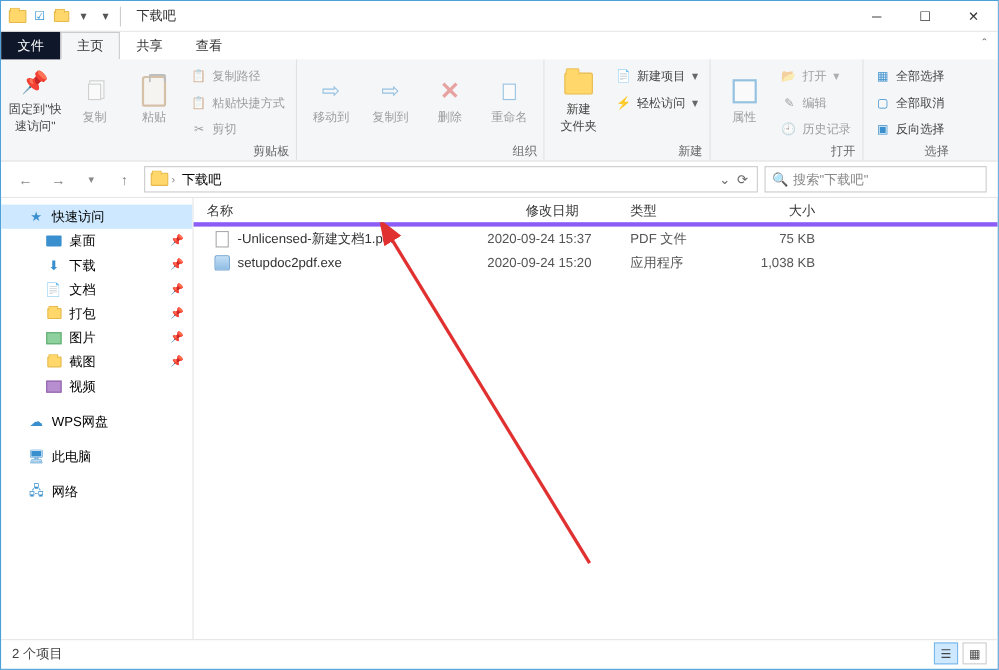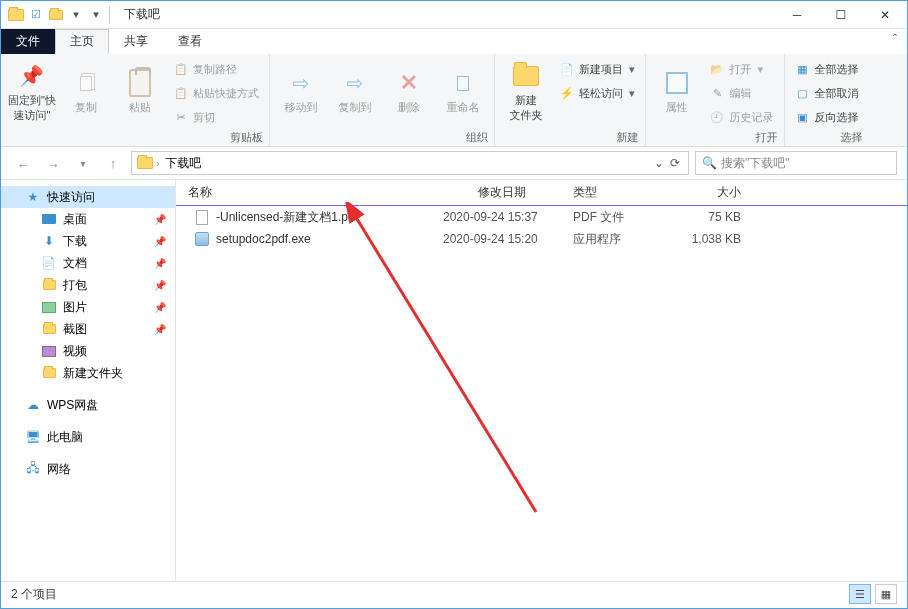--- a/index.html
+++ b/index.html
@@ -46,21 +46,21 @@
 
 .main { display: flex; height: 401px; }
 .sidebar { width: 175px; border-right: 1px solid #e5e5e5; padding-top: 6px; font-size: 12px; overflow: hidden; }
 .side-item { display: flex; align-items: center; height: 22px; padding-left: 24px; gap: 6px; }
 .side-item.active { background: #cde8ff; }
 .side-item .icn { width: 16px; height: 16px; display: flex; align-items: center; justify-content: center; font-size: 12px; }
 .side-item .pin { margin-left: auto; margin-right: 8px; color: #7aa8d8; font-size: 10px; }
 .side-sep { height: 10px; }
 
 .filearea { flex: 1; display: flex; flex-direction: column; position: relative; }
-.col-headers { display: flex; height: 26px; align-items: center; font-size: 12px; color: #333; border-bottom: 1px solid #8b5cf6; }
+.col-headers { display: flex; height: 26px; align-items: center; font-size: 12px; color: #333; border-bottom: 4px solid #8b5cf6; }
 .col-headers > div { padding-left: 12px; }
 .col-name { width: 255px; }
 .col-date { width: 130px; text-align: center; }
 .col-type { width: 110px; }
 .col-size { width: 90px; text-align: right; padding-right: 20px; }
 .file-row { display: flex; height: 22px; align-items: center; font-size: 12px; color: #333; }
 .file-row .fname { width: 255px; display: flex; align-items: center; gap: 6px; padding-left: 18px; }
 .file-row .fdate { width: 130px; padding-left: 12px; color: #555; }
 .file-row .ftype { width: 110px; padding-left: 12px; color: #555; }
 .file-row .fsize { width: 90px; text-align: right; padding-right: 20px; color: #555; }
@@ -324,26 +324,20 @@
         </div>
         <span>截图</span>
         <span class="pin">📌</span>
       </div>
     <div class="side-item" style="padding-left:40px">
         <div class="icn">
           <div class="vid-ic"></div>
         </div>
         <span>视频</span>
       </div>
-    <div class="side-item" style="padding-left:40px">
-        <div class="icn">
-          <div class="folder-shape" style="width:13px;height:10px"></div>
-        </div>
-        <span>新建文件夹</span>
-      </div>
     <div class="side-sep"></div>
     <div class="side-item">
         <div class="icn cloud-ic">☁</div>
         <span>WPS网盘</span>
       </div>
     <div class="side-sep"></div>
     <div class="side-item">
         <div class="icn" style="color:#3a8fce">🖥</div>
         <span>此电脑</span>
       </div>

